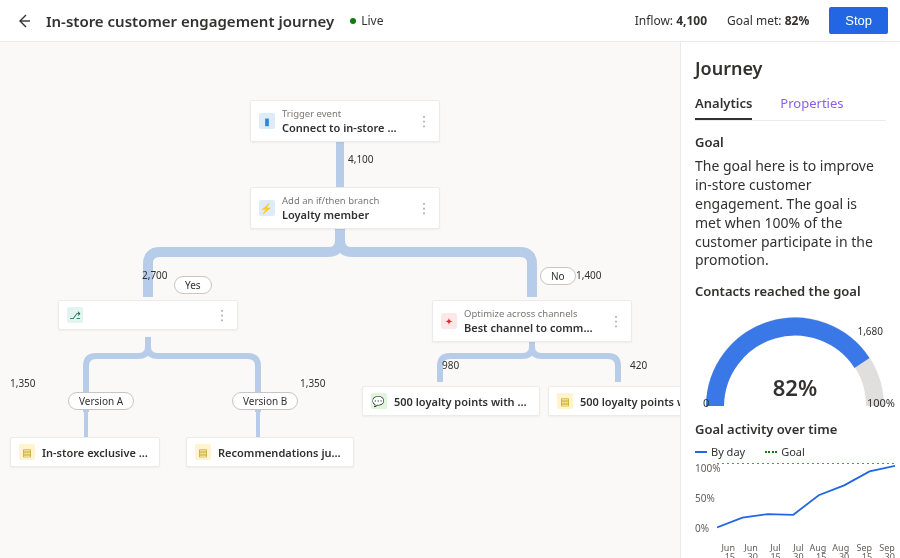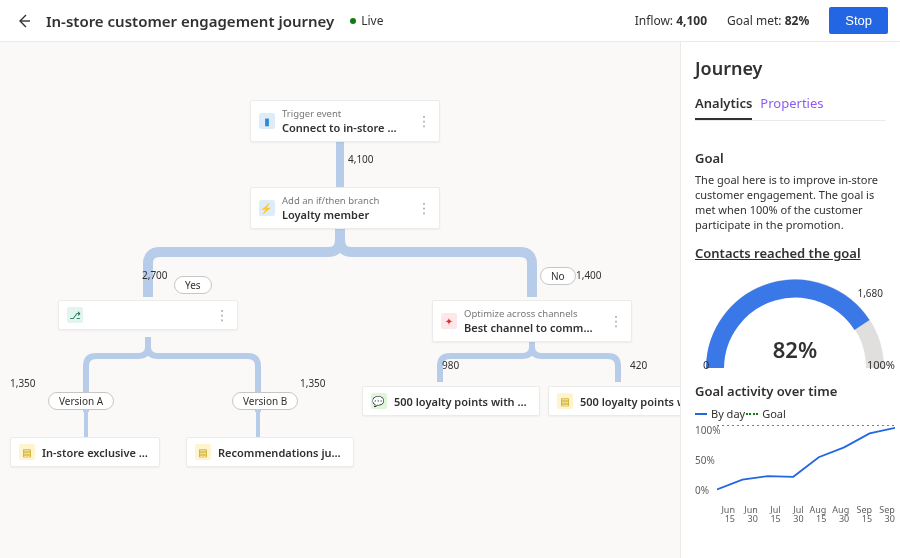--- a/index.html
+++ b/index.html
@@ -9,31 +9,31 @@
   .title { font-size: 15px; font-weight: 600; }
   .status { display:flex; align-items:center; gap:5px; margin-left:6px; font-size:12px; color:#323130; }
   .dot { width:6px; height:6px; border-radius:50%; background:#107c10; }
   .spacer { flex: 1; }
   .kv { font-size:12px; margin-right:10px; }
   .stop-btn { background:#2266e3; color:#fff; border:none; padding:6px 16px; font-size:13px; cursor:pointer; border-radius:2px; }
   .layout { display:flex; height: calc(558px - 42px); }
   .canvas { position:relative; flex:1; background:#faf9f8; overflow:hidden; }
   .sidebar { width:220px; border-left:1px solid #edebe9; padding:14px 14px 0 14px; overflow:hidden; }
   .sidebar h1 { font-size:18px; font-weight:600; margin-bottom:8px; }
-  .tabs { display:flex; gap:8px; border-bottom:1px solid #edebe9; margin-bottom:28px; }
+  .tabs { display:flex; gap:28px; border-bottom:1px solid #edebe9; margin-bottom:12px; }
   .tab { padding:6px 0; font-size:13px; cursor:pointer; color:#8b5cf6; }
   .tab.active { color:#323130; font-weight:600; border-bottom:2px solid #323130; }
   .section-h { font-weight:600; font-size:13px; margin-top:4px; margin-bottom:6px; }
-  .body-text { font-size:11px; color:#323130; line-height:1.35; }
+  .body-text { font-size:14px; color:#323130; line-height:1.35; }
   .gauge-wrap { position:relative; width:200px; height:110px; margin-top:6px; }
   .gauge-label-left { position:absolute; left:8px; bottom:6px; font-size:11px; }
   .gauge-label-right { position:absolute; right:0px; bottom:6px; font-size:11px; }
   .gauge-label-value { position:absolute; right:12px; top:18px; font-size:10px; }
   .gauge-center { position:absolute; left:50%; transform:translateX(-50%); bottom:14px; font-size:22px; font-weight:600; }
-  .legend { display:flex; gap:1px; font-size:11px; margin-top:2px; margin-bottom:2px; align-items:center; }
+  .legend { display:flex; gap:20px; font-size:11px; margin-top:2px; margin-bottom:2px; align-items:center; }
   .legend-item { display:flex; align-items:center; gap:4px; }
   .swatch-line { width:12px; height:2px; background:#2266e3; }
   .swatch-dash { width:12px; height:0; border-top:2px dotted #107c10; }
   .chart-wrap { position:relative; width:200px; height:100px; }
   .ylab { position:absolute; left:0; font-size:10px; color:#605e5c; }
   .xlabels { position:absolute; bottom:0; left:22px; right:0; display:flex; justify-content:space-between; font-size:9px; color:#605e5c; }
   .xlab { width:18px; text-align:right; line-height:1; }
 
   
   .node { position:absolute; background:#fff; border:1px solid #edebe9; border-radius:2px; box-shadow:0 1px 2px rgba(0,0,0,0.05); display:flex; align-items:center; padding:6px 8px; gap:7px; }
@@ -127,21 +127,21 @@
 
     <div class="node" style="left:432px; top:258px; width:200px;">
       <div class="icon icon-opt">✦</div>
       <div class="txt">
           <div class="sub">Optimize across channels</div>
           <div class="main">Best channel to communicate</div>
         </div>
       <div class="more">⋮</div>
     </div>
 
-    <div class="pill" style="left:48px; top:350px;">Version A</div>
+    <div class="pill" style="left:68px; top:350px;">Version A</div>
     <div class="edge-label" style="left:10px; top:334px;">1,350</div>
     <div class="pill" style="left:232px; top:350px;">Version B</div>
     <div class="edge-label" style="left:300px; top:334px;">1,350</div>
 
     <div class="edge-label" style="left:442px; top:316px;">980</div>
     <div class="edge-label" style="left:630px; top:316px;">420</div>
 
     <div class="node" style="left:10px; top:395px; width:150px;">
       <div class="icon icon-offer">▤</div>
       <div class="txt">
@@ -170,21 +170,21 @@
 
   <div class="sidebar">
     <h1>Journey</h1>
     <div class="tabs">
       <div class="tab active">Analytics</div>
       <div class="tab">Properties</div>
     </div>
     <div class="section-h">Goal</div>
     <div class="body-text">The goal here is to improve in-store customer engagement. The goal is met when 100% of the customer participate in the promotion.</div>
 
-    <div class="section-h" style="margin-top:12px;text-decoration:underline;">Contacts reached the goal</div>
+    <div class="section-h" style="margin-top:12px;">Contacts reached the goal</div>
     <div class="gauge-wrap">
       <svg width="200" height="110" viewBox="0 0 200 110">
         <path d="M 20 100 A 80 80 0 0 1 180 100" stroke="#e1dfdd" stroke-width="18" fill="none"></path>
         <path d="M 20 100 A 80 80 0 0 1 167 57" stroke="#3b78e7" stroke-width="18" fill="none"></path>
       </svg>
       <div class="gauge-center">82%</div>
       <div class="gauge-label-value">1,680</div>
       <div class="gauge-label-left">0</div>
       <div class="gauge-label-right">100%</div>
     </div>

